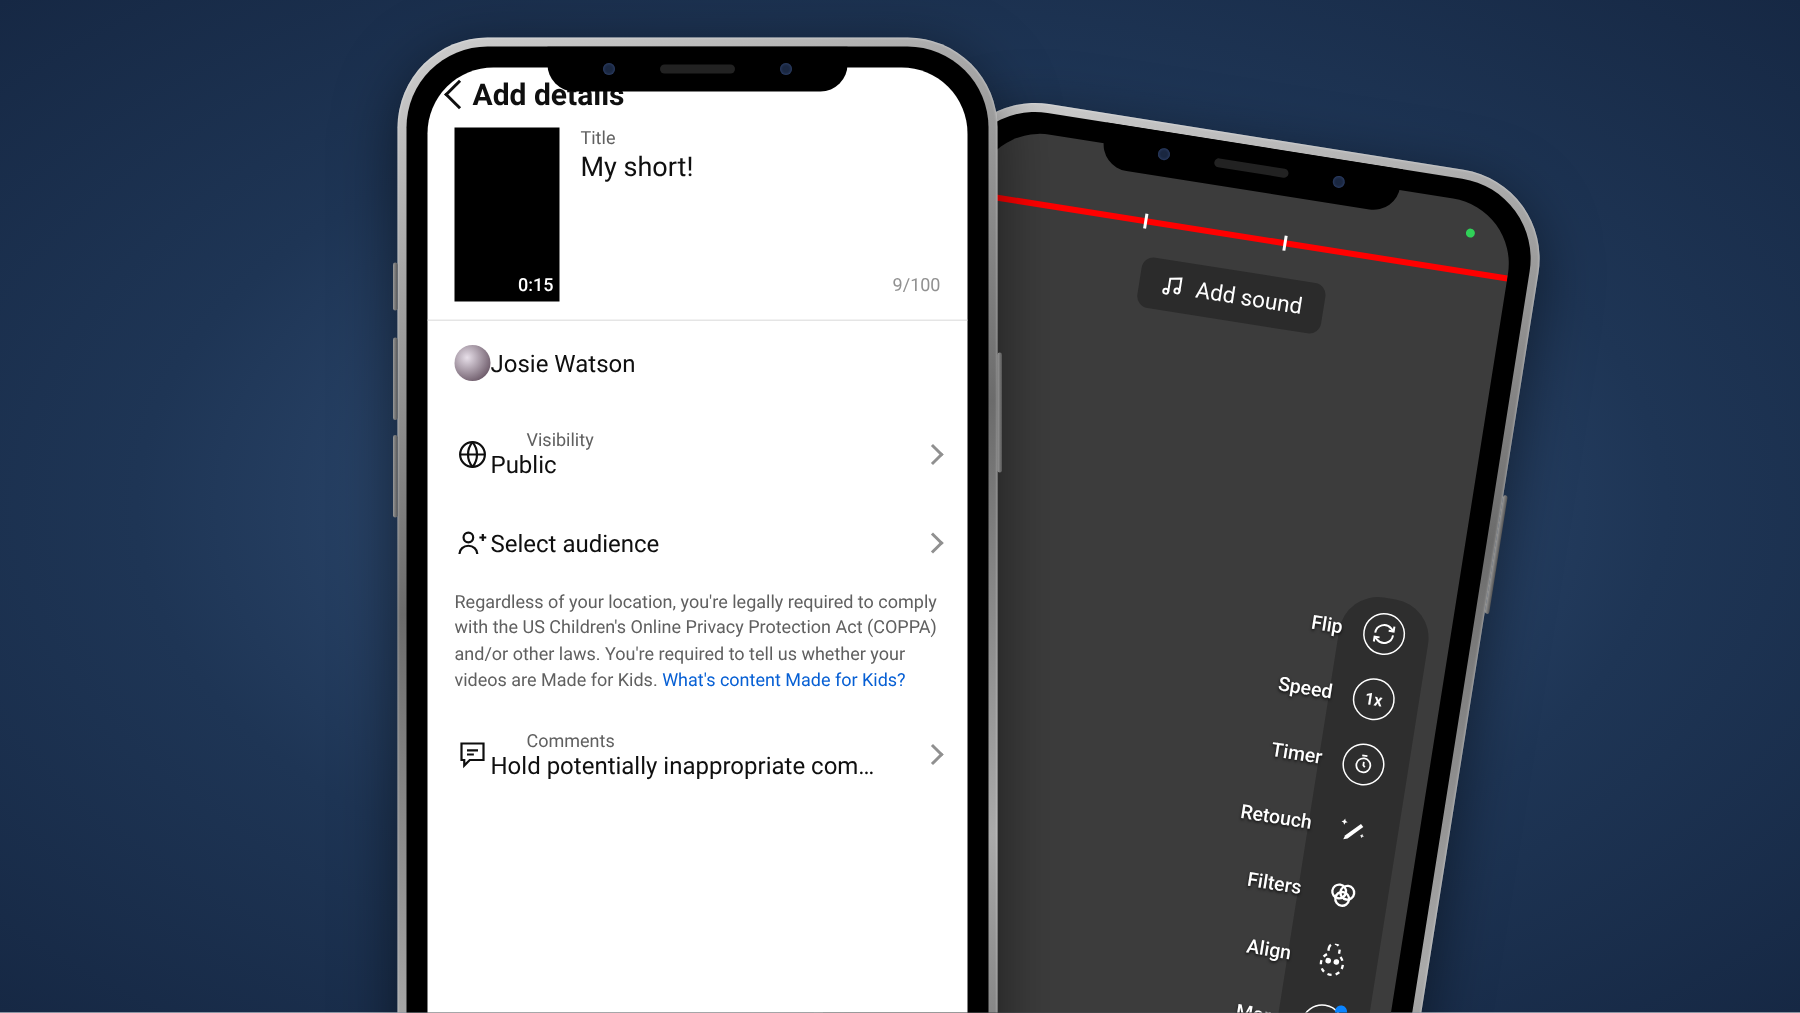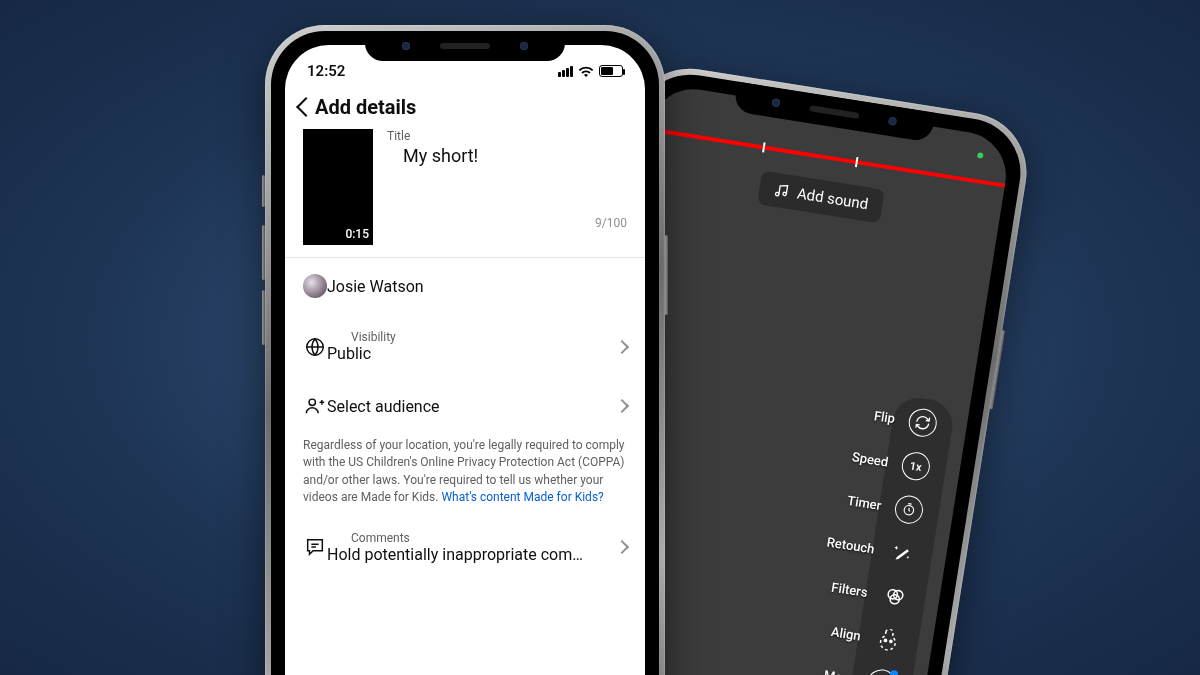--- a/index.html
+++ b/index.html
@@ -201,23 +201,23 @@
   .thumb {
     width: 70px; height: 116px; background: #000; position: relative;
     flex-shrink: 0;
   }
   .thumb .dur {
     position: absolute; bottom: 4px; right: 4px;
     color: #fff; font-size: 12px; font-weight: 500;
   }
   .title-fields { flex: 1; display: flex; flex-direction: column; }
   .tiny-label { font-size: 12px; color: #606060; }
-  .title-value { font-size: 18px; margin-top: 2px; font-weight: 400; margin-left: 16px; }
+  .title-value { font-size: 18px; margin-top: 2px; font-weight: 400; }
   .char-count {
-    position: absolute; right: 18px; bottom: 27px;
+    position: absolute; right: 18px; bottom: 16px;
     font-size: 12px; color: #909090;
   }
 
   .row {
     display: flex; align-items: center; gap: 0;
     padding: 16px 18px;
     position: relative;
   }
   .row .ico-slot {
     width: 24px; display:flex; justify-content:center; align-items:center;
@@ -348,37 +348,20 @@
     <div class="side-btn" style="left:-3px;top:265px;width:3px;height:55px"></div>
     <div class="side-btn" style="right:-3px;top:210px;width:3px;height:80px"></div>
     <div class="bezel">
       <div class="notch">
           <div class="camdot"></div>
           <div class="speaker"></div>
           <div class="camdot"></div>
         </div>
       <div class="screen">
 
-        <div class="status-bar">
-          <span>12:52</span>
-          <span class="status-right">
-            <span class="sig">
-                <i></i>
-                <i></i>
-                <i></i>
-                <i></i>
-              </span>
-            <svg width="16" height="12" viewBox="0 0 24 18" fill="#000">
-                <path d="M12 18l-3-3a4.2 4.2 0 0 1 6 0zM5 11a10 10 0 0 1 14 0l-2 2a7 7 0 0 0-10 0zM1 7a16 16 0 0 1 22 0l-2 2a13 13 0 0 0-18 0z"></path>
-              </svg>
-            <span class="battery">
-                <span class="fill"></span>
-              </span>
-          </span>
-        </div>
 
         <div class="header-row">
           <div class="back-chevron"></div>
           <div class="header-title">Add details</div>
         </div>
 
         <div class="title-block">
           <div class="thumb">
             <span class="dur">0:15</span>
           </div>

